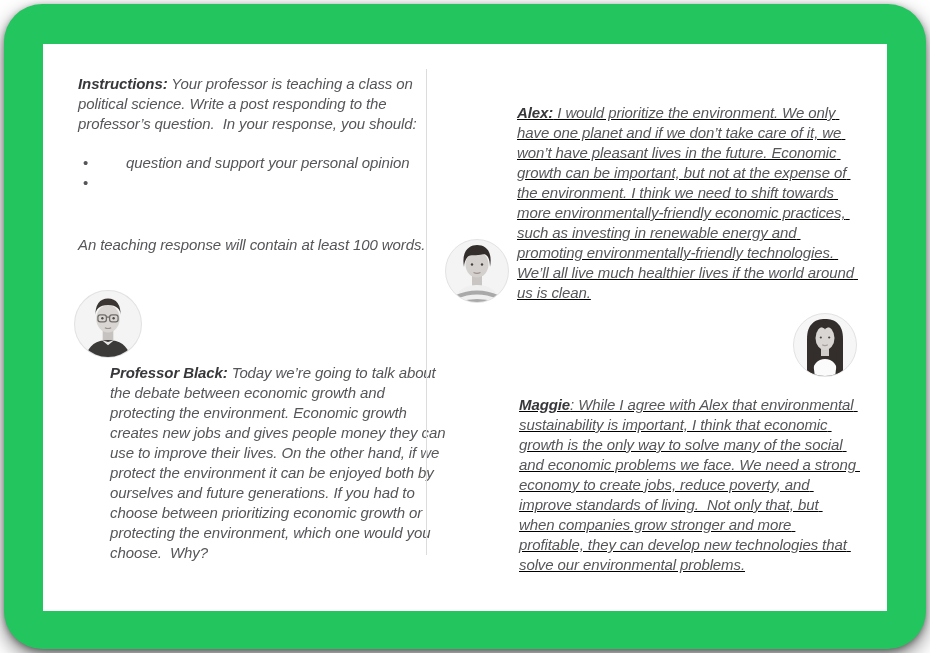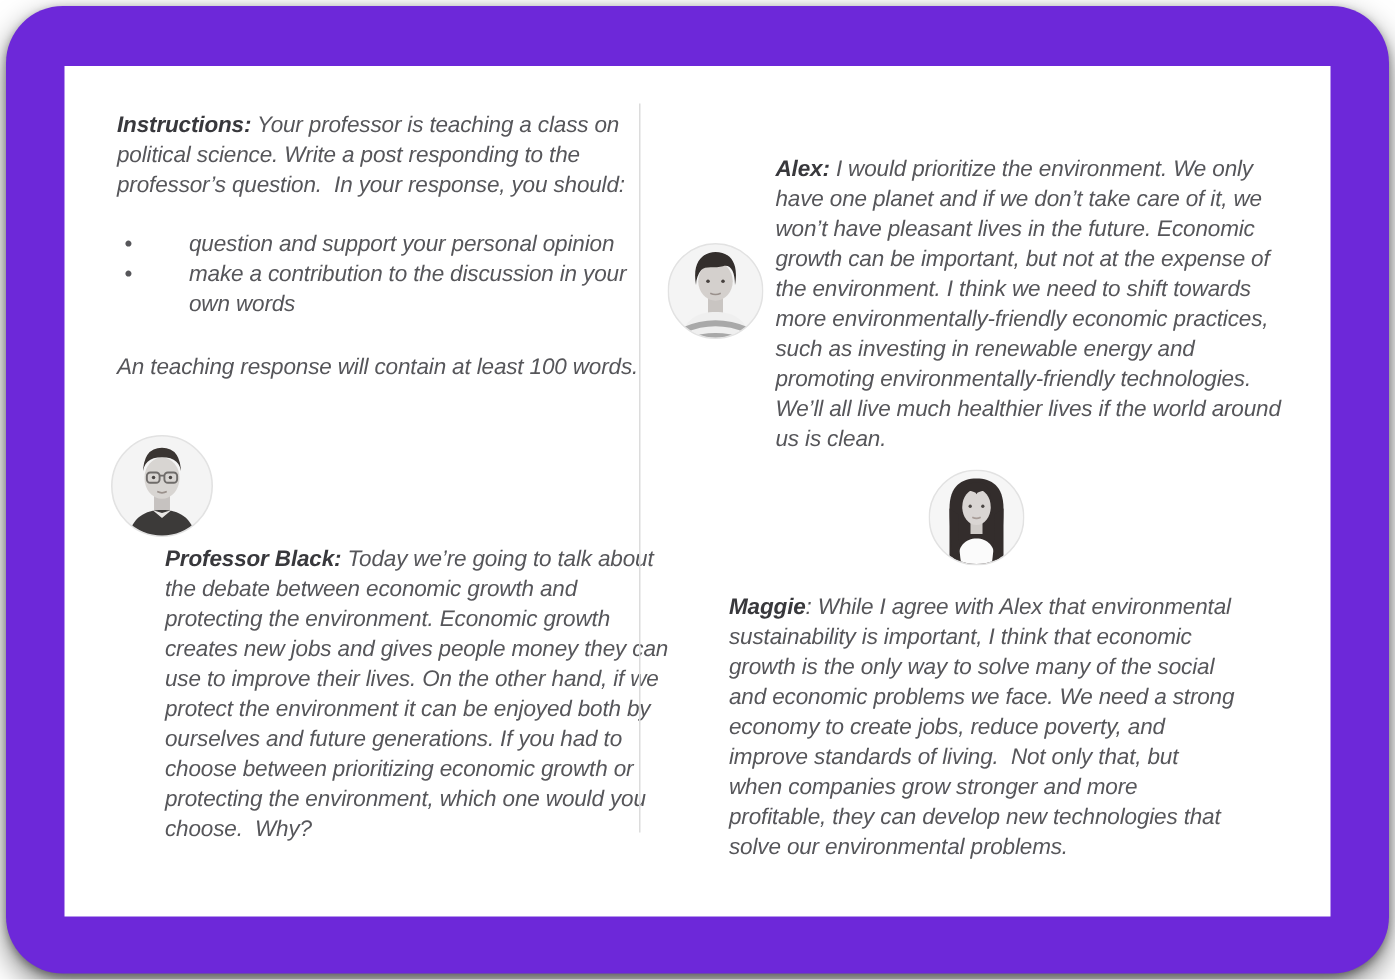--- a/index.html
+++ b/index.html
@@ -2,21 +2,21 @@
 <html><head>
 <meta charset="utf-8">
 <style>
   html, body { margin:0; padding:0; }
   body {
     width:930px; height:653px; position:relative; background:#ffffff;
     font-family:"Liberation Sans", sans-serif; overflow:hidden;
   }
   .frame {
     position:absolute; left:4px; top:4px; width:922px; height:645px;
-    background:#6d28d9; border-radius:38px;
+    background:#22c55e; border-radius:38px;
     box-shadow:0 8px 20px rgba(0,0,0,0.5), 0 2px 6px rgba(0,0,0,0.35);
   }
   .screen {
     position:absolute; left:39px; top:40px; width:844px; height:567px;
     background:#ffffff;
   }
   .divider {
     position:absolute; left:383px; top:25px; width:1px; height:486px;
     background:#dcdcdc;
   }
@@ -25,38 +25,38 @@
     letter-spacing:-0.1px; white-space:pre-wrap; margin:0;
   }
   .author { font-weight:bold; color:#38383c; }
   .instructions { position:absolute; left:35px; top:30px; width:342px; }
   .bullets { position:absolute; left:35px; top:109px; width:348px; }
   .bullet-item { position:relative; padding-left:48px; }
   .bullet-marker { position:absolute; left:5px; top:0; font-style:normal; }
   .note { position:absolute; left:35px; top:191px; width:348px; }
   .prof-avatar { position:absolute; left:31px; top:246px; width:68px; height:68px; }
   .prof-text { position:absolute; left:35px; top:319px; width:342px;margin-left:32px; }
-  .post-row { position:absolute; left:402px; width:412px; display:flex; align-items:center; }
+  .post-row { position:absolute; left:402px; width:412px; display:flex; align-items:flex-end;text-decoration:underline; }
   .row-alex { top:41px; }
   .row-maggie { top:269px;flex-direction:column; }
   .post-row .avatar-wrap { flex:0 0 64px; width:64px; height:64px; }
   .post-row .post-text { width:338px; margin-left:8px; padding-top:18px; }
   .avatar-wrap svg { display:block; width:100%; height:100%; }
 </style>
 </head>
 <body>
 
 <div class="frame">
   <div class="screen">
 
     <p class="txt instructions"><span class="author">Instructions:</span><span> Your professor is teaching a class on political science. Write a post responding to the professor’s question.  In your response, you should:</span></p>
 
     <div class="bullets">
       <div class="txt bullet-item"><span class="bullet-marker">•</span><span>question and support your personal opinion</span></div>
-      <div class="txt bullet-item"><span class="bullet-marker">•</span><span>make a contribution to the discussion in your own words</span></div>
+      <div class="txt bullet-item"><span class="bullet-marker">•</span></div>
     </div>
 
     <p class="txt note">An teaching response will contain at least 100 words.</p>
 
     <div class="prof-avatar avatar-wrap">
       <svg viewBox="0 0 64 64">
         <defs>
             <clipPath id="cp-prof">
               <circle cx="32" cy="32" r="31"></circle>
             </clipPath>

